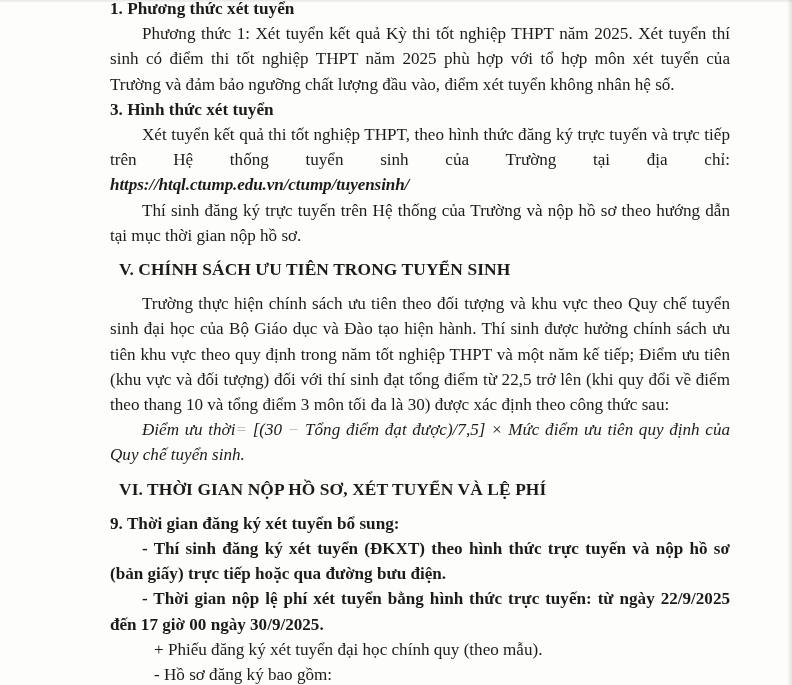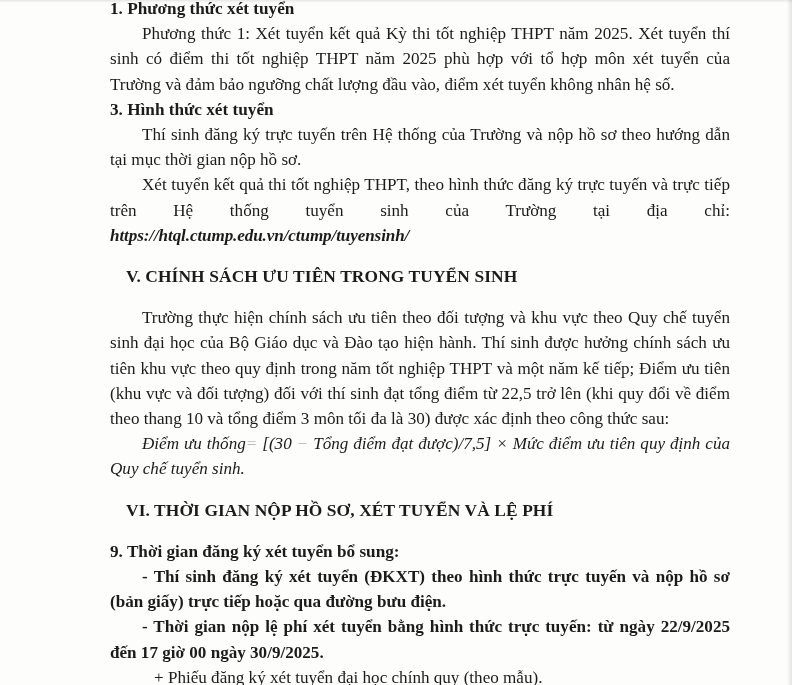--- a/index.html
+++ b/index.html
@@ -48,21 +48,21 @@
     width: 620px;
     color: #1b1b1b;
     font-size: 17.1px;
     line-height: 25.2px;
   }
 
   .h-sec {
     font-weight: bold;
     font-size: 17.4px;
     letter-spacing: 0.1px;
-    margin: 16px;
+    margin: 9px;
     white-space: nowrap;
   }
 
   .h-sub {
     font-weight: bold;
     font-size: 17.2px;
     margin: 0;
     white-space: nowrap;
   }
 
@@ -108,29 +108,29 @@
 
 <div id="page">
   <div id="content">
 
     <div class="h-sub">1. Phương thức xét tuyển</div>
 
     <div class="para">Phương thức 1: Xét tuyển kết quả Kỳ thi tốt nghiệp THPT năm 2025. Xét tuyển thí sinh có điểm thi tốt nghiệp THPT năm 2025 phù hợp với tổ hợp môn xét tuyển của Trường và đảm bảo ngưỡng chất lượng đầu vào, điểm xét tuyển không nhân hệ số.</div>
 
     <div class="h-sub">3. Hình thức xét tuyển</div>
 
+    <div class="para"><span>Xét tuyển kết quả thi tốt nghiệp THPT, theo hình thức đăng ký trực tuyến và trực tiếp trên Hệ thống tuyển sinh của Trường tại địa chỉ: </span><span class="url">https://htql.ctump.edu.vn/ctump/tuyensinh/</span></div>
+
     <div class="para">Thí sinh đăng ký trực tuyến trên Hệ thống của Trường và nộp hồ sơ theo hướng dẫn tại mục thời gian nộp hồ sơ.</div>
-
-    <div class="para"><span>Xét tuyển kết quả thi tốt nghiệp THPT, theo hình thức đăng ký trực tuyến và trực tiếp trên Hệ thống tuyển sinh của Trường tại địa chỉ: </span><span class="url">https://htql.ctump.edu.vn/ctump/tuyensinh/</span></div>
 
     <div class="h-sec">V. CHÍNH SÁCH ƯU TIÊN TRONG TUYỂN SINH</div>
 
     <div class="para">Trường thực hiện chính sách ưu tiên theo đối tượng và khu vực theo Quy chế tuyển sinh đại học của Bộ Giáo dục và Đào tạo hiện hành. Thí sinh được hưởng chính sách ưu tiên khu vực theo quy định trong năm tốt nghiệp THPT và một năm kế tiếp; Điểm ưu tiên (khu vực và đối tượng) đối với thí sinh đạt tổng điểm từ 22,5 trở lên (khi quy đổi về điểm theo thang 10 và tổng điểm 3 môn tối đa là 30) được xác định theo công thức sau:</div>
 
-    <div class="para-ital"><span>Điểm ưu thống</span><span class="faint">=</span> <span>[(30</span> <span class="faint">−</span> <span>Tổng điểm đạt được)/7,5] × Mức điểm ưu tiên quy định của Quy chế tuyển sinh.</span></div>
+    <div class="para-ital"><span>Điểm ưu thời</span><span class="faint">=</span> <span>[(30</span> <span class="faint">−</span> <span>Tổng điểm đạt được)/7,5] × Mức điểm ưu tiên quy định của Quy chế tuyển sinh.</span></div>
 
     <div class="h-sec">VI. THỜI GIAN NỘP HỒ SƠ, XÉT TUYỂN VÀ LỆ PHÍ</div>
 
     <div class="h-sub">9. Thời gian đăng ký xét tuyển bổ sung:</div>
 
     <div class="bullet">- Thí sinh đăng ký xét tuyển (ĐKXT) theo hình thức trực tuyến và nộp hồ sơ (bản giấy) trực tiếp hoặc qua đường bưu điện.</div>
 
 
     <div class="bullet">- Thời gian nộp lệ phí xét tuyển bằng hình thức trực tuyến: từ ngày 22/9/2025 đến 17 giờ 00 ngày 30/9/2025.</div>
 

